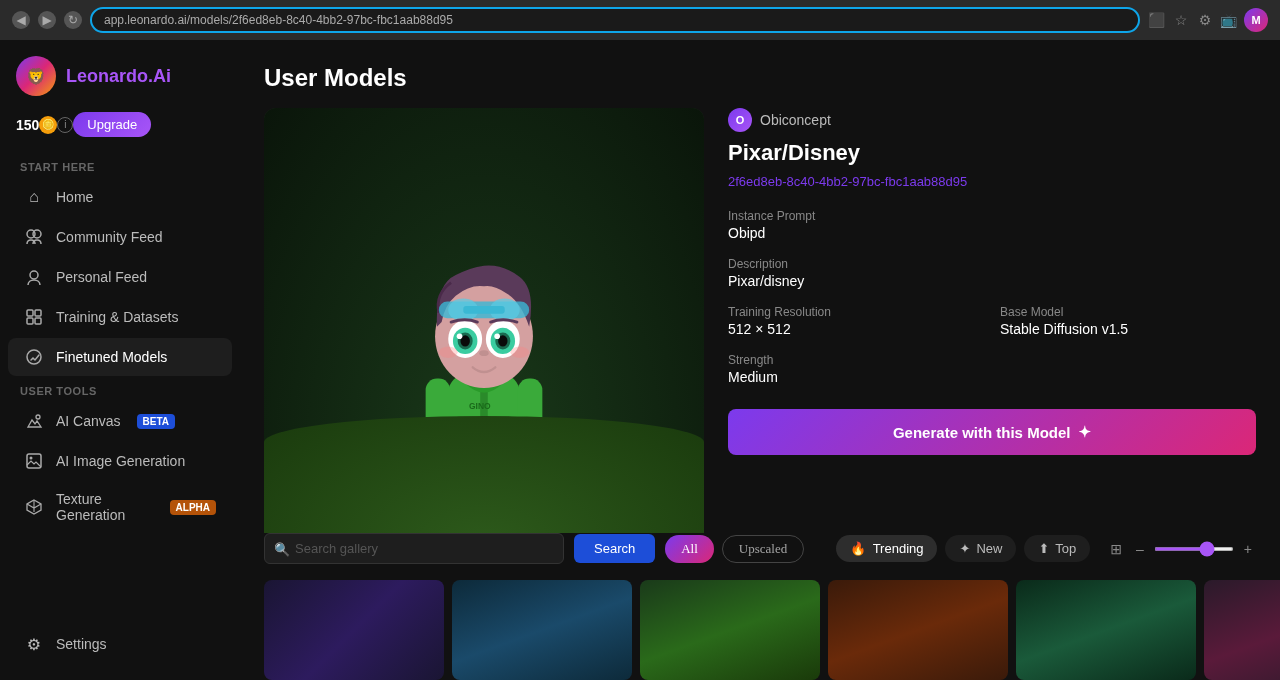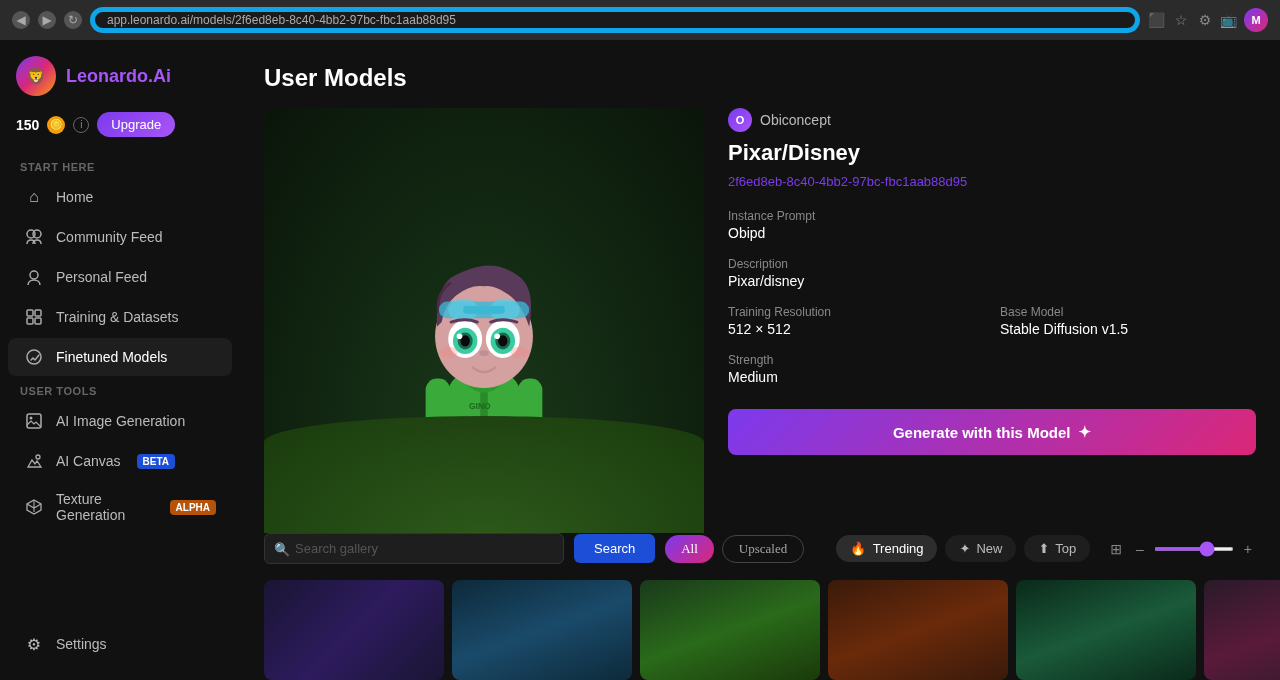--- a/index.html
+++ b/index.html
@@ -29,21 +29,21 @@
       border: none;
       background: #555;
       color: #aaa;
       cursor: pointer;
       font-size: 12px;
       display: flex; align-items: center; justify-content: center;
     }
     .browser-url-bar {
       flex: 1;
       background: #1a1a1a;
-      border: 5px solid #0ea5e9;
+      border: 2px solid #0ea5e9;
       border-radius: 20px;
       height: 26px;
       display: flex;
       align-items: center;
       padding: 0 12px;
       font-size: 12px;
       color: #ccc;
     }
     .browser-url-bar span { color: #aaa; }
     .browser-actions {
@@ -96,21 +96,20 @@
     }
     .logo-text {
       font-size: 18px; font-weight: bold;
       color: #fff;
     }
     .logo-text span { color: #a855f7; }
 
     .credits-row {
       display: flex;
       align-items: center;
-      gap: 8px;
       padding: 0 16px 16px;
     }
     .credits-count {
       font-size: 14px; font-weight: bold; color: #fff;
     }
     .credits-icon {
       width: 18px; height: 18px;
       background: #f59e0b;
       border-radius: 50%;
       display: flex; align-items: center; justify-content: center;
@@ -523,36 +522,36 @@
         </svg>
       </div>
       <span>Finetuned Models</span>
     </div>
 
     <div class="sidebar-section-label">User Tools</div>
 
     <div class="sidebar-item">
       <div class="sidebar-icon">
         <svg width="18" height="18" viewBox="0 0 18 18" fill="none">
+          <path d="M3 15L7 8l3 4 2-3 4 6H3z" stroke="#aaa" stroke-width="1.3" fill="none"></path>
+          <circle cx="13" cy="5" r="2" stroke="#aaa" stroke-width="1.3" fill="none"></circle>
+        </svg>
+      </div>
+      <span>AI Canvas</span>
+      <span class="badge badge-beta">BETA</span>
+    </div>
+    <div class="sidebar-item">
+      <div class="sidebar-icon">
+        <svg width="18" height="18" viewBox="0 0 18 18" fill="none">
           <rect x="2" y="2" width="14" height="14" rx="2" stroke="#aaa" stroke-width="1.5" fill="none"></rect>
           <circle cx="6" cy="6" r="1.5" fill="#aaa"></circle>
           <path d="M2 13l4-4 3 3 2-2 5 5" stroke="#aaa" stroke-width="1.2" fill="none"></path>
         </svg>
       </div>
       <span>AI Image Generation</span>
-    </div>
-    <div class="sidebar-item">
-      <div class="sidebar-icon">
-        <svg width="18" height="18" viewBox="0 0 18 18" fill="none">
-          <path d="M3 15L7 8l3 4 2-3 4 6H3z" stroke="#aaa" stroke-width="1.3" fill="none"></path>
-          <circle cx="13" cy="5" r="2" stroke="#aaa" stroke-width="1.3" fill="none"></circle>
-        </svg>
-      </div>
-      <span>AI Canvas</span>
-      <span class="badge badge-beta">BETA</span>
     </div>
     <div class="sidebar-item">
       <div class="sidebar-icon">
         <svg width="18" height="18" viewBox="0 0 18 18" fill="none">
           <path d="M9 2l7 4v6l-7 4-7-4V6l7-4z" stroke="#aaa" stroke-width="1.3" fill="none"></path>
           <path d="M9 2v12M2 6l7 4 7-4" stroke="#aaa" stroke-width="1.1"></path>
         </svg>
       </div>
       <span>Texture Generation</span>
       <span class="badge badge-alpha">ALPHA</span>

